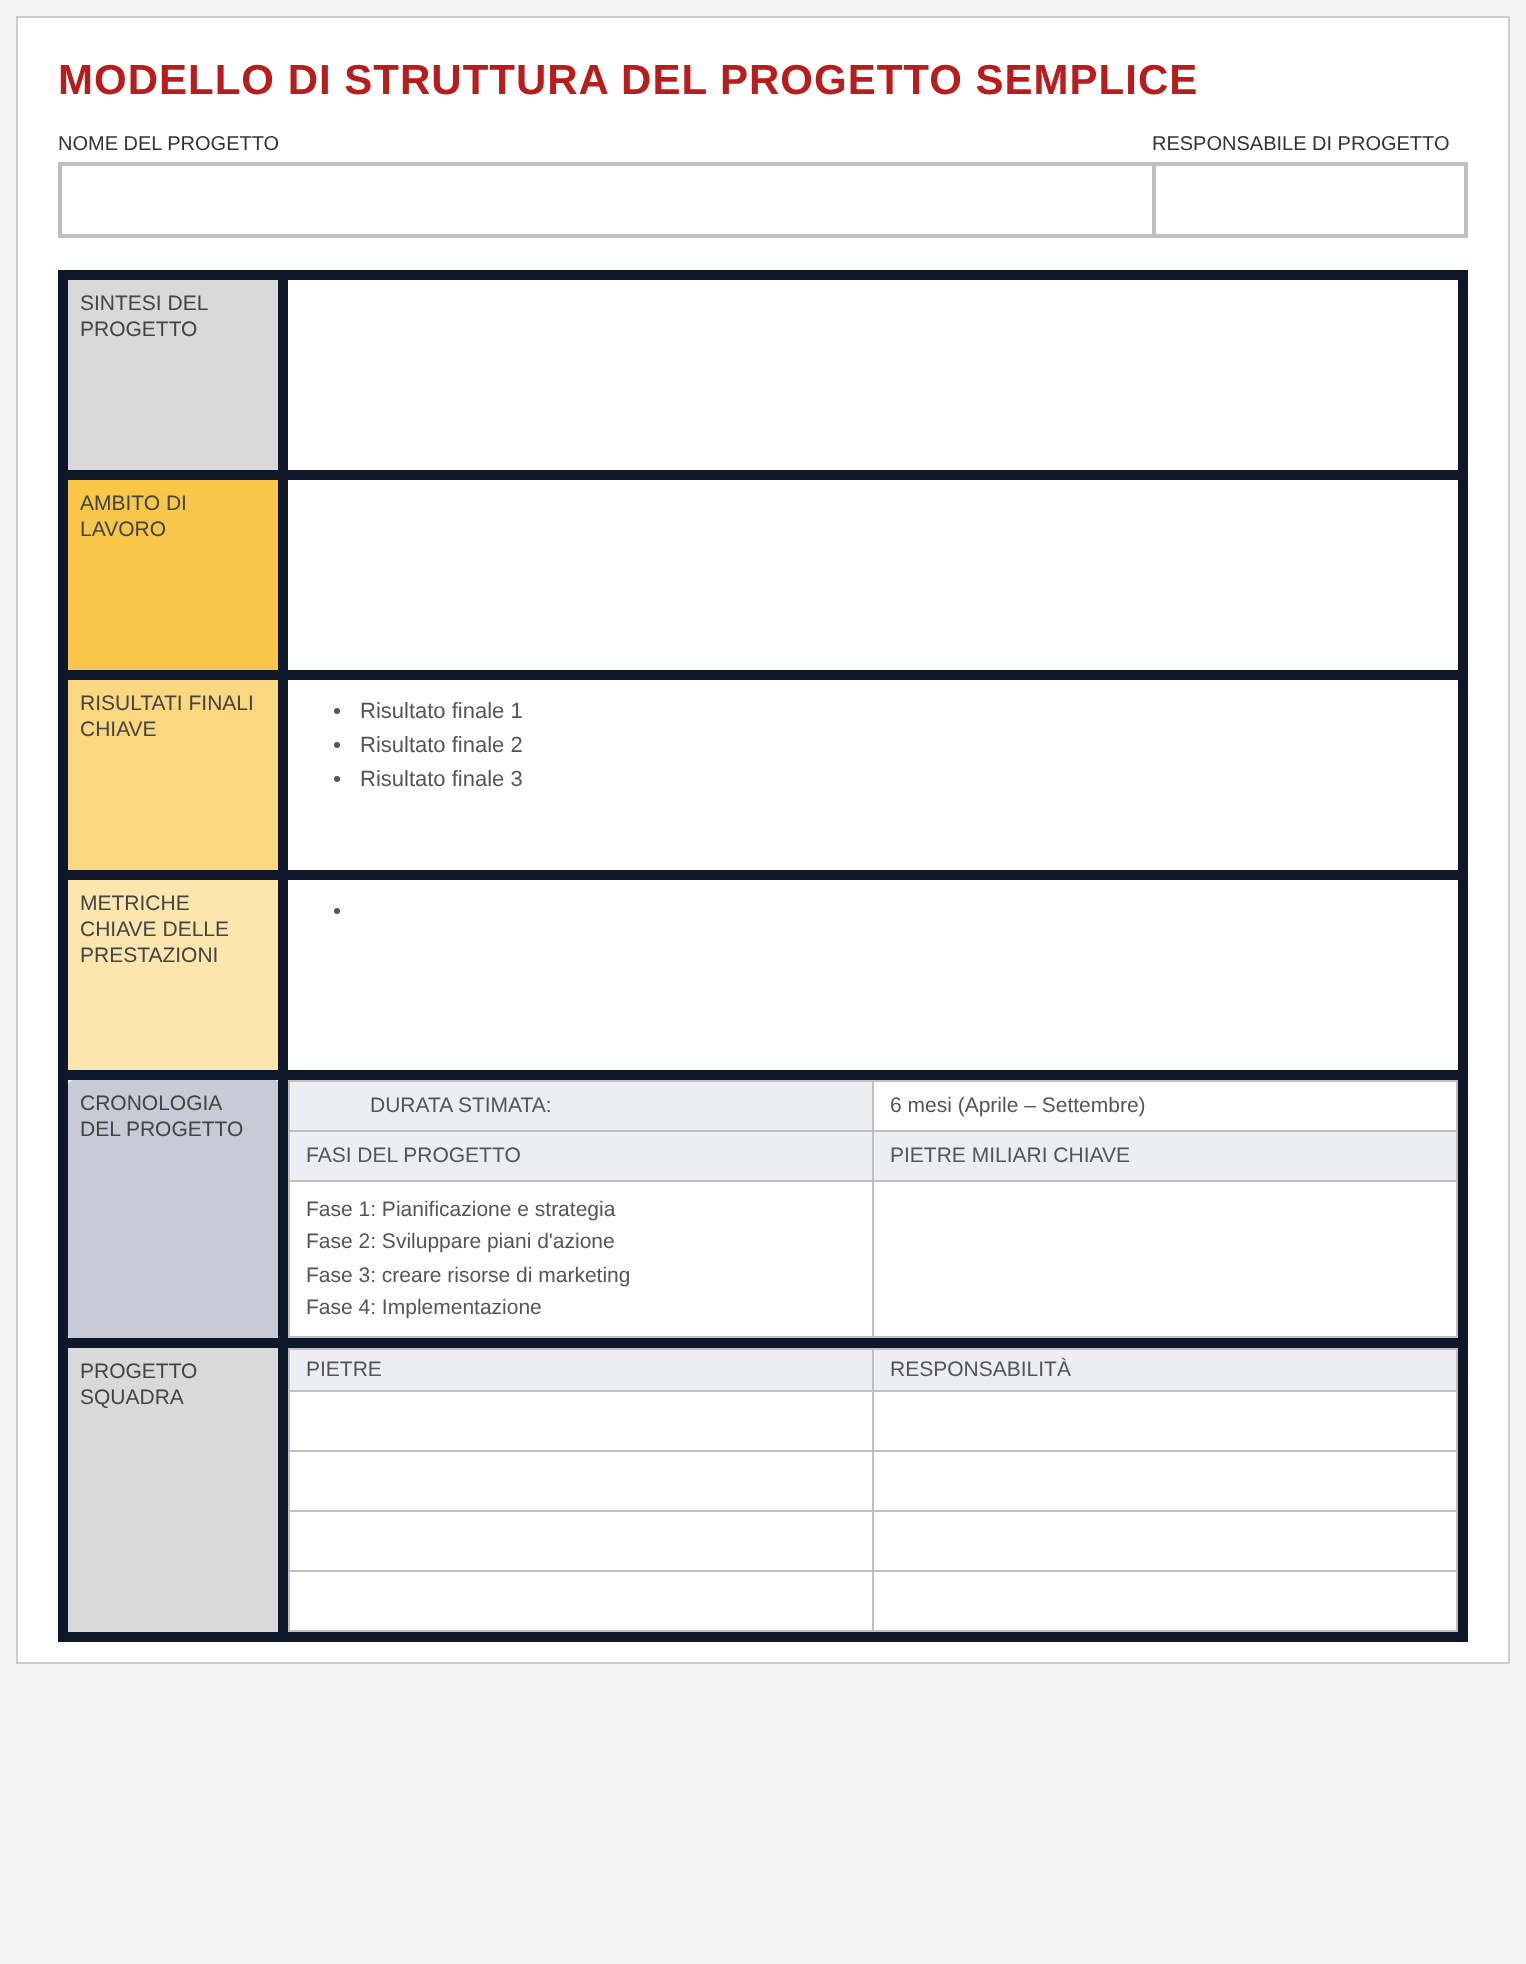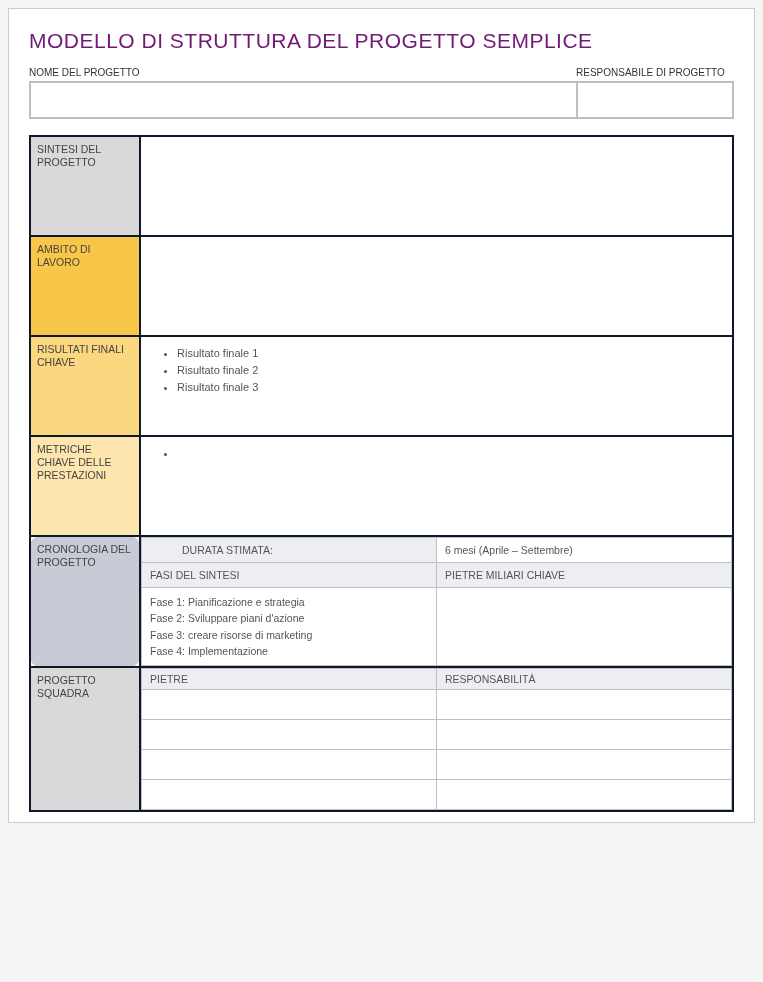--- a/index.html
+++ b/index.html
@@ -9,22 +9,22 @@
     padding: 8px;
   }
   .page {
     width: 747px;
     background: #fff;
     border: 1px solid #ccc;
     padding: 20px 20px 10px 20px;
   }
   h1 {
     font-size: 21px;
-    font-weight: normal;
-    color: #701a75;
+    font-weight: bold;
+    color: #b91c1c;
     letter-spacing: 0.5px;
     margin-bottom: 14px;
   }
   .header-row {
     display: flex;
     gap: 0;
   }
   .header-col {
     display: flex;
     flex-direction: column;
@@ -41,21 +41,21 @@
     border: 2px solid #bfbfbf;
     background: #fff;
   }
   .header-col.left .header-input { border-right: none; }
   .spacer { height: 16px; }
   .section-table {
     width: 100%;
     border-collapse: collapse;
   }
   .section-table td {
-    border: 2px solid #0f172a;
+    border: 5px solid #0f172a;
     vertical-align: top;
     font-size: 10.5px;
     color: #444;
   }
   .side-label {
     width: 110px;
     padding: 6px 6px;
     font-size: 10px;
     color: #333;
     line-height: 1.25;
@@ -179,21 +179,21 @@
     <tr>
       <td class="side-label bg-blue">CRONOLOGIA DEL PROGETTO</td>
       <td class="no-pad">
         <table class="sub-table">
           <tbody>
                 <tr>
             <td class="sub-header" style="width:150px;padding-left:40px;">DURATA STIMATA:</td>
             <td colspan="2">6 mesi (Aprile – Settembre)</td>
           </tr>
           <tr>
-            <td class="sub-header" colspan="2" style="width:50%;">FASI DEL SINTESI</td>
+            <td class="sub-header" colspan="2" style="width:50%;">FASI DEL PROGETTO</td>
             <td class="sub-header">PIETRE MILIARI CHIAVE</td>
           </tr>
           <tr>
             <td colspan="2" class="phases-cell">
               <div>Fase 1:  Pianificazione e strategia</div>
               <div>Fase 2:  Sviluppare piani d'azione</div>
               <div>Fase 3:  creare risorse di marketing</div>
               <div>Fase 4:  Implementazione</div>
             </td>
             <td></td>

